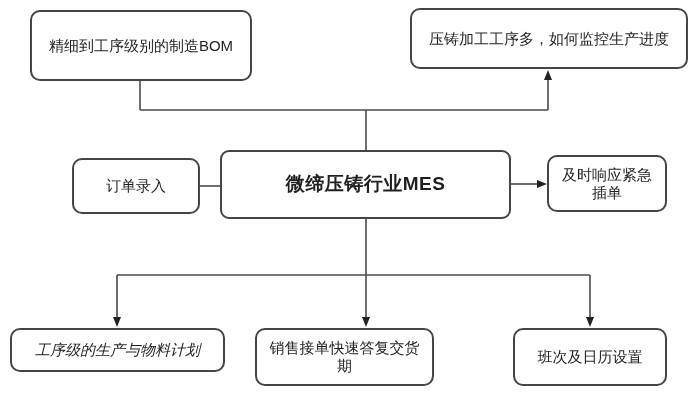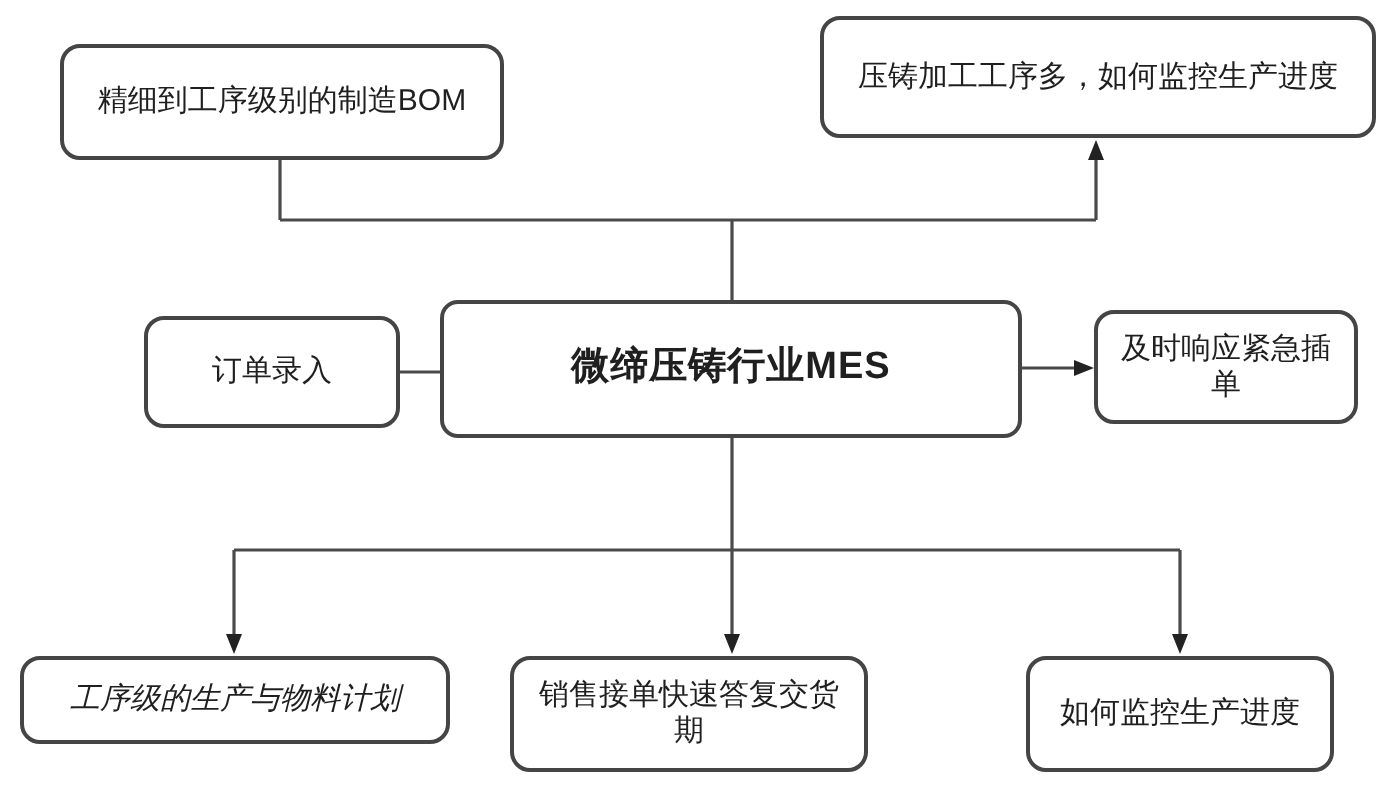--- a/index.html
+++ b/index.html
@@ -76,29 +76,29 @@
 
     <path d="M366,219 V319"></path>
     <path d="M117,275 H590"></path>
     <path d="M117,275 V319"></path>
     <path d="M590,275 V319"></path>
     <polygon points="117,327 113,317 121,317"></polygon>
     <polygon points="366,327 362,317 370,317"></polygon>
     <polygon points="590,327 586,317 594,317"></polygon>
   </svg>
 
-  <div class="node" style="left:30px; top:22px; width:222px; height:58px;">精细到工序级别的制造BOM</div>
+  <div class="node" style="left:30px; top:10px; width:222px; height:71px;">精细到工序级别的制造BOM</div>
 
   <div class="node" style="left:410px; top:8px; width:278px; height:61px;">压铸加工工序多，如何监控生产进度</div>
 
   <div class="node" style="left:72px; top:158px; width:128px; height:56px;">订单录入</div>
 
   <div class="node center-node" style="left:220px; top:150px; width:291px; height:69px;">微缔压铸行业MES</div>
 
-  <div class="node" style="left:547px; top:155px; width:132px; height:57px;">及时响应紧急插单</div>
+  <div class="node" style="left:547px; top:155px; width:120px; height:57px;">及时响应紧急插单</div>
 
   <div class="node" style="left:10px; top:328px; width:215px; height:44px;font-style:italic;">工序级的生产与物料计划</div>
 
   <div class="node" style="left:255px; top:328px; width:179px; height:58px;">销售接单快速答复交货期</div>
 
-  <div class="node" style="left:513px; top:328px; width:154px; height:58px;">如何监控生产进度</div>
+  <div class="node" style="left:513px; top:328px; width:154px; height:58px;">班次及日历设置</div>
 
 </div>
 
 </body></html>

